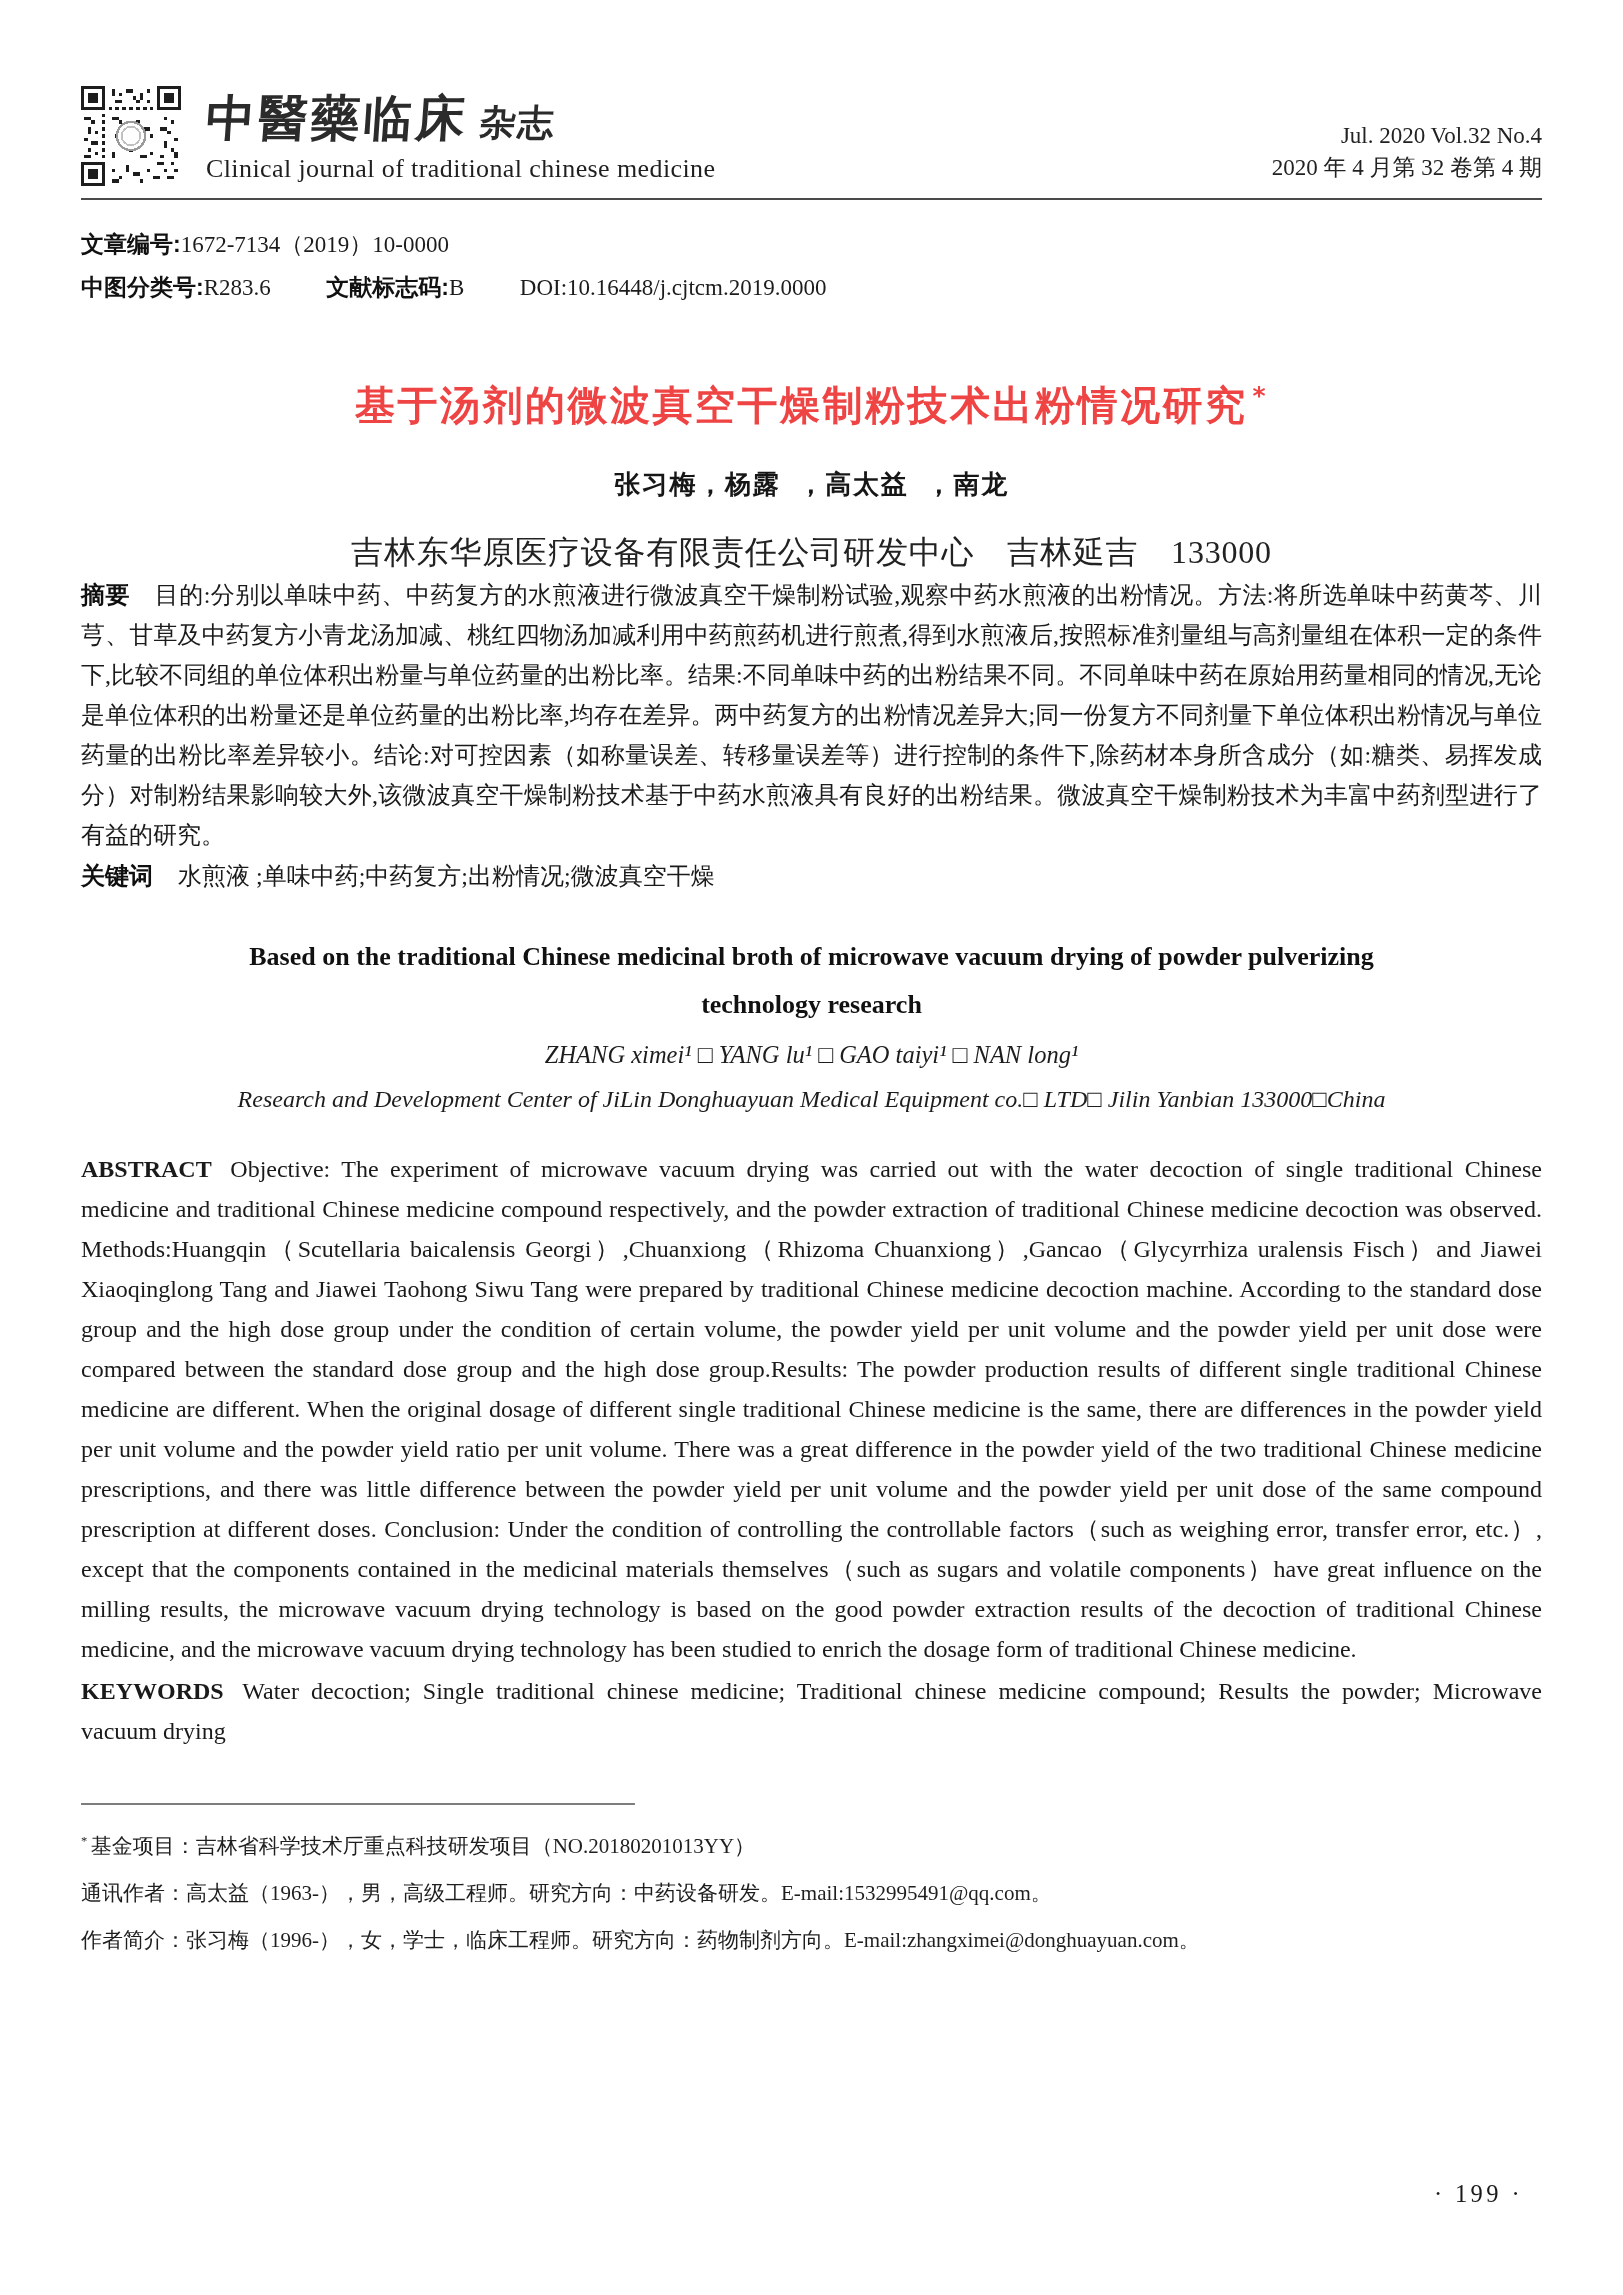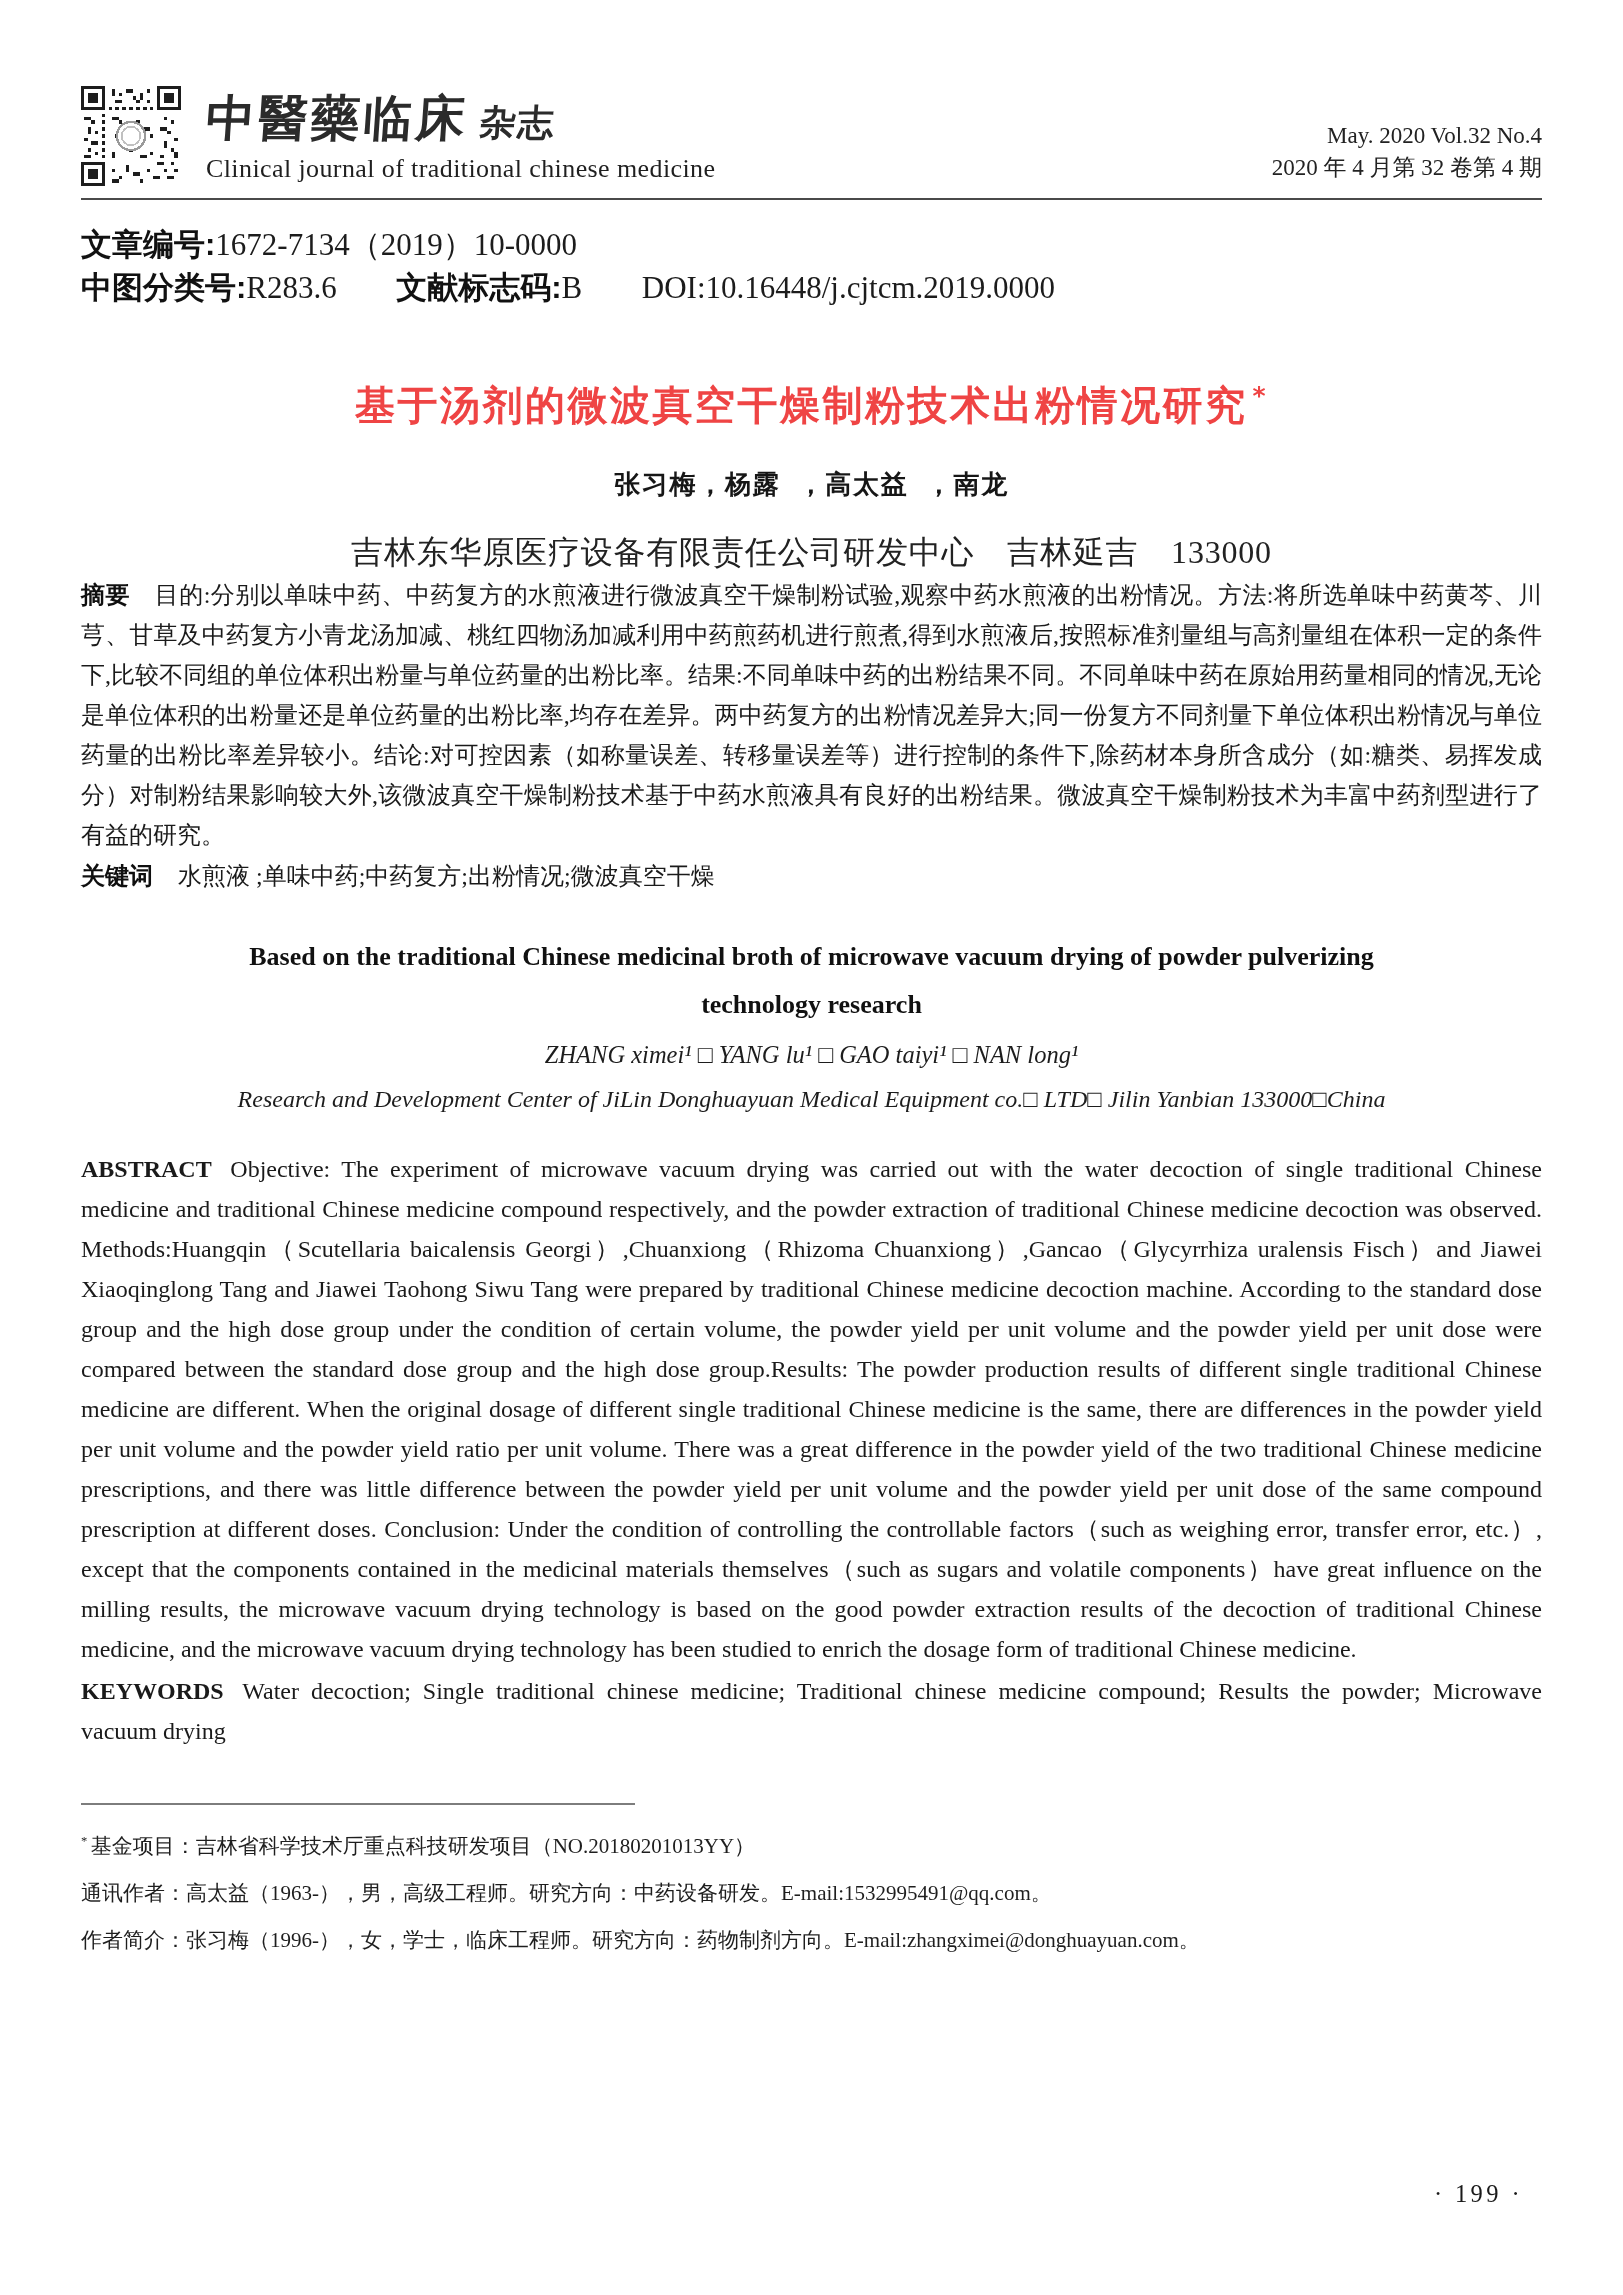--- a/index.html
+++ b/index.html
@@ -10,21 +10,21 @@
   .header { display: flex; align-items: flex-end; margin-top: 86px; }
   .qr { width: 100px; height: 100px; flex: 0 0 auto; }
   .logo-block { margin-left: 25px; display: flex; flex-direction: column; justify-content: flex-end; }
   .logo-cn { font-family: "DejaVu Sans", sans-serif; font-weight: 900; font-size: 49px; line-height: 52px; color: #2b2b2b; transform: skewX(-4deg); letter-spacing: 3.4px; }
   .logo-suffix { font-size: 36px; font-weight: 900; letter-spacing: 1.7px; margin-left: 12px; }
   .logo-en { font-size: 26px; line-height: 34px; color: #1f1f1f; letter-spacing: 0.4px; margin-top: 3.4px; }
   .issue-block { margin-left: auto; text-align: right; font-size: 23px; line-height: 32px; color: #222; padding-bottom: 1.7px; white-space: nowrap; }
   .header-rule { border: 0; border-top: 2.5px solid #4a4a4a; margin: 12px 0 0 0; }
 
   
-  .meta { margin-top: 30px; font-size: 31px; line-height: 29px; }
+  .meta { margin-top: 30px; font-size: 23px; line-height: 29px; }
   .meta-row + .meta-row { margin-top: 13.5px; }
   .meta-label { font-family: "Liberation Sans", "DejaVu Sans", sans-serif; font-weight: 700; color: #111; }
   .meta-gap { display: inline-block; width: 44px; }
 
   
   .article-title { margin-top: 76px; text-align: center; font-family: "DejaVu Sans", sans-serif; font-weight: 800; font-size: 40px; letter-spacing: 2.5px; color: #ef4444; }
   .title-mark { font-size: 25px; vertical-align: 15px; font-weight: 700; margin-left: 5px; }
   .authors-cn { margin-top: 34px; text-align: center; font-family: Liberation Mono, monospace; font-weight: 700; font-size: 26px; letter-spacing: 1.7px; color: #161616; }
   .affiliation-cn { margin-top: 29px; text-align: center; font-size: 32px; color: #222; letter-spacing: 0.8px; }
 
@@ -141,21 +141,21 @@
       <circle cx="14.5" cy="14.5" r="4.1" fill="#ffffff" stroke="#9a9a9a" stroke-width="0.7"></circle>
       <circle cx="14.5" cy="14.5" r="2.7" fill="none" stroke="#c0c0c0" stroke-width="0.5"></circle>
     </svg>
 
     <div class="logo-block">
       <div class="logo-cn"><span>中醫藥临床</span><span class="logo-suffix">杂志</span></div>
       <div class="logo-en">Clinical journal of traditional chinese medicine</div>
     </div>
 
     <div class="issue-block">
-      <div>May. 2020 Vol.32 No.4</div>
+      <div>Jul. 2020 Vol.32 No.4</div>
       <div>2020 年 4 月第 32 卷第 4 期</div>
     </div>
   </div>
 
   <hr class="header-rule">
 
   <div class="meta">
     <div class="meta-row">
       <span class="meta-label">文章编号:</span><span>1672-7134（2019）10-0000</span>
     </div>

